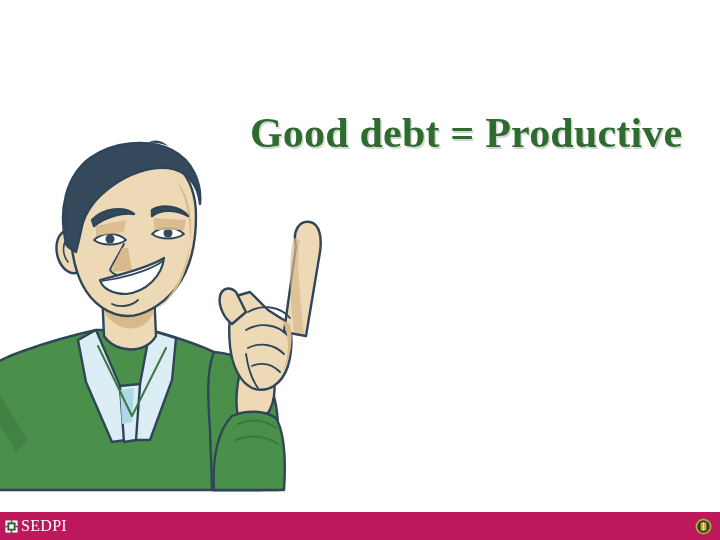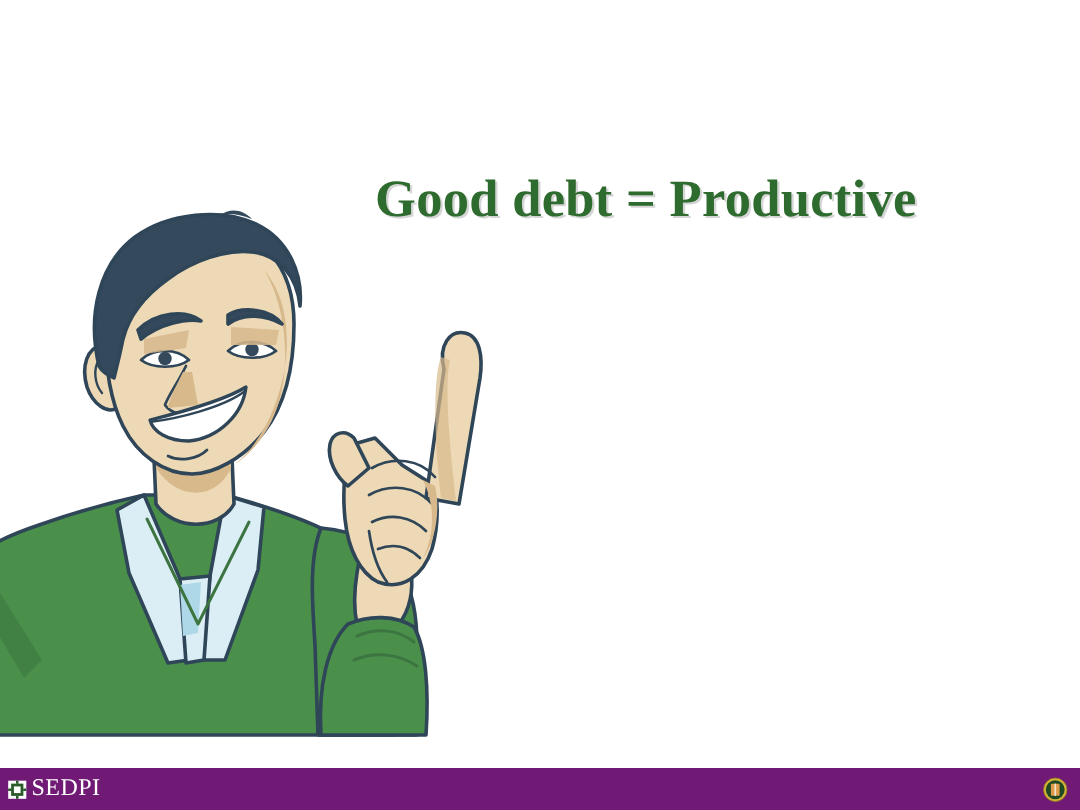--- a/index.html
+++ b/index.html
@@ -19,21 +19,21 @@
   
   #headline {
     position: absolute;
     left: 250px;
     top: 108px;
     width: 450px;
   }
   .headline-line {
     font-family: "Liberation Serif", serif;
     font-weight: bold;
-    font-size: 35px;
+    font-size: 42px;
     line-height: 50px;
     color: #2e6b2e;
     letter-spacing: 0.2px;
     white-space: nowrap;
     text-shadow: 1.5px 1.5px 0 rgba(150,150,150,0.40);
   }
 
   
   #figure {
     position: absolute;
@@ -44,21 +44,21 @@
   }
   #figure svg { display: block; }
 
   
   #footer {
     position: absolute;
     left: 0;
     bottom: 0;
     width: 720px;
     height: 28px;
-    background: #701a75;
+    background: #be185d;
     display: flex;
     align-items: center;
   }
   #brand {
     display: flex;
     align-items: center;
     margin-left: 5px;
     gap: 3px;
   }
   #brand-mark {

